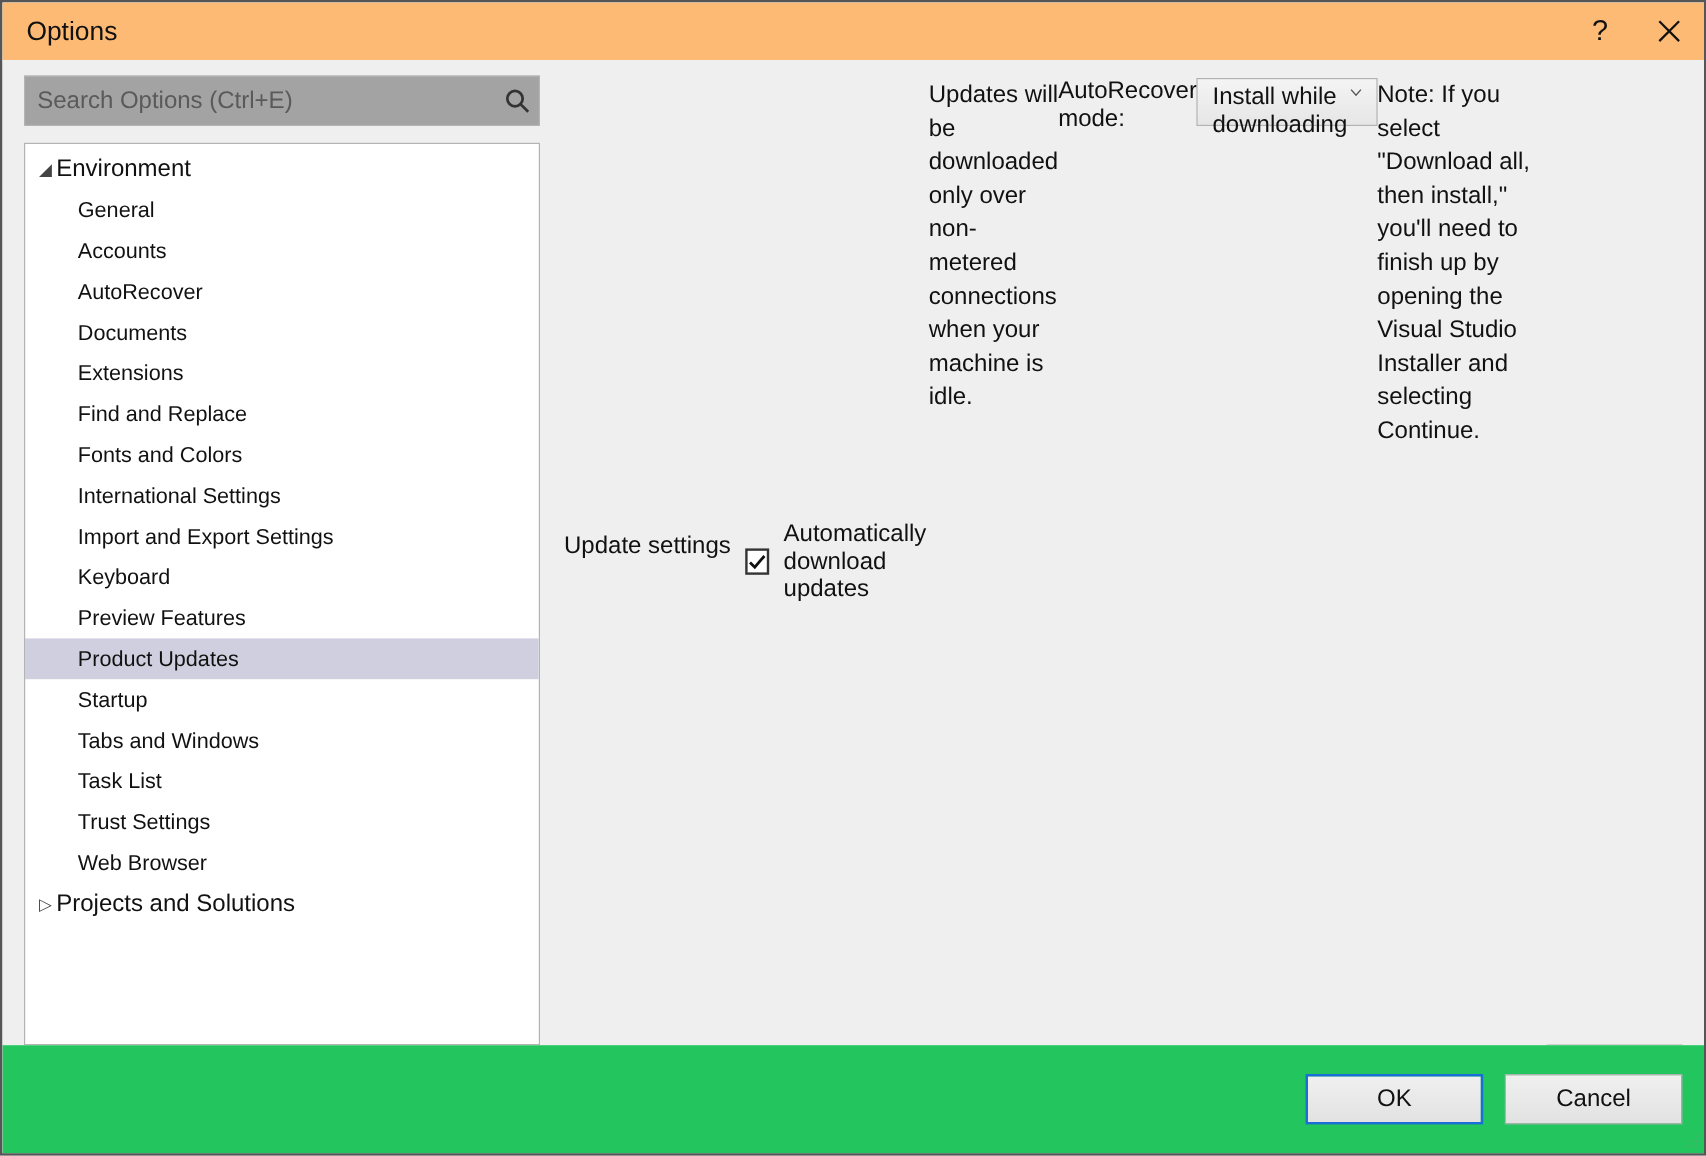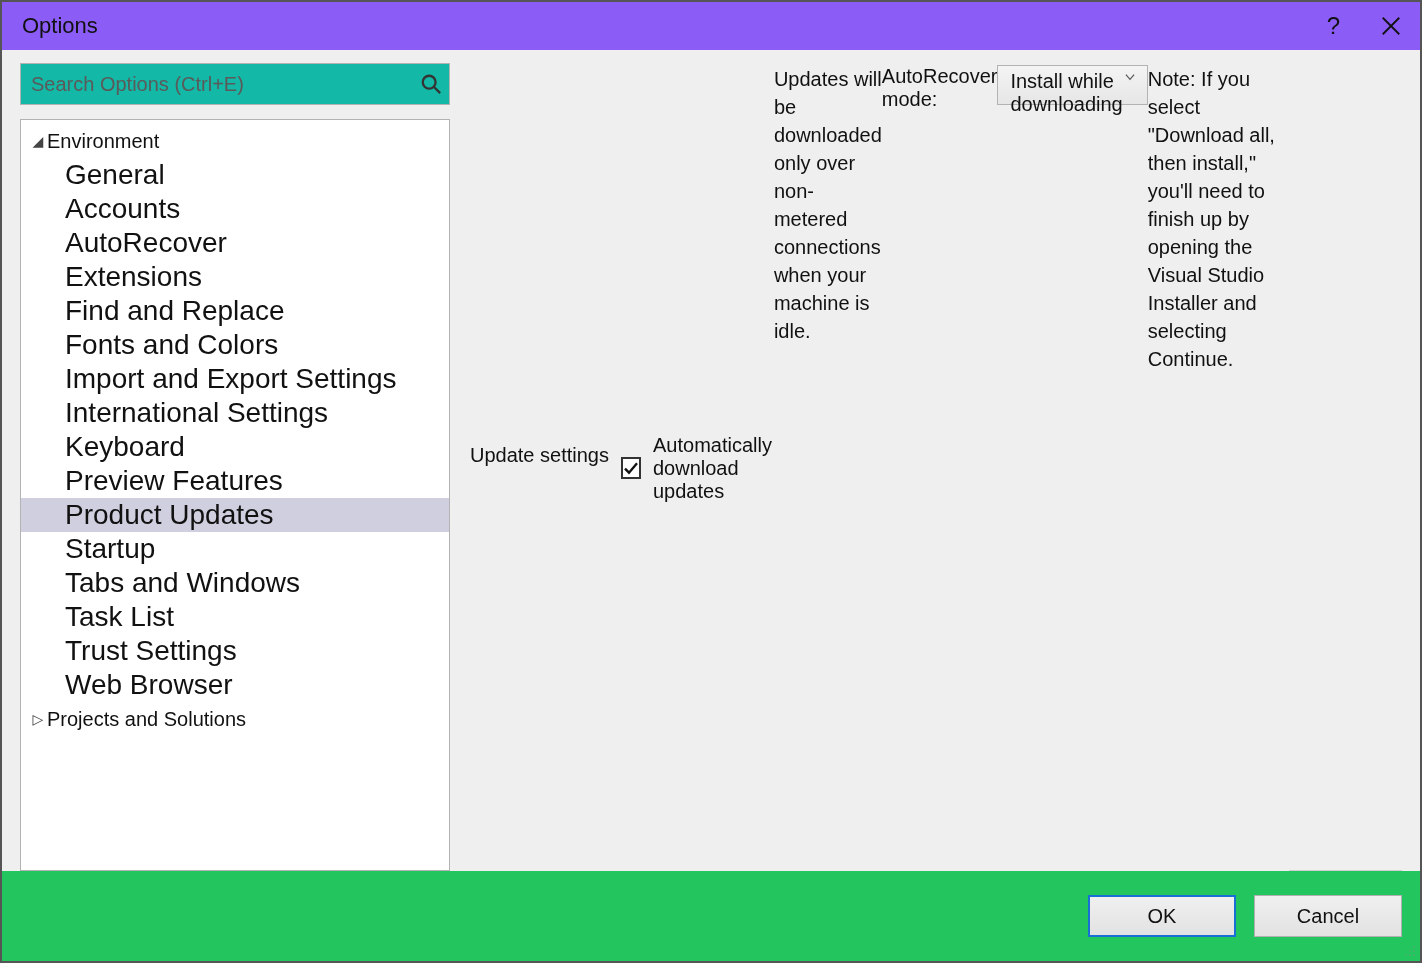--- a/index.html
+++ b/index.html
@@ -15,21 +15,21 @@
     display: flex;
     flex-direction: column;
     overflow: hidden;
   }
   
   .titlebar {
     display: flex;
     align-items: center;
     justify-content: space-between;
     padding: 10px 18px 10px 20px;
-    background: #8b5cf6;
+    background: #fdba74;
   }
   .titlebar .title { font-size: 22px; }
   .titlebar .controls { display: flex; gap: 40px; align-items: center; }
   .titlebar .help { font-size: 24px; font-weight: 400; cursor: pointer; user-select: none; }
   .titlebar .close { font-size: 22px; cursor: pointer; user-select: none; line-height: 1; }
   .titlebar .close svg { width: 22px; height: 22px; display: block; }
 
   
   .main {
     flex: 1;
@@ -44,21 +44,21 @@
   
   .left { display: flex; flex-direction: column; width: 430px; }
   .search-wrap {
     position: relative;
     margin-bottom: 14px;
   }
   .search-input {
     width: 100%;
     height: 42px;
     border: 1px solid #b3b3b3;
-    background: #14b8a6;
+    background: #a3a3a3;
     padding: 4px 42px 4px 10px;
     font-size: 20px;
     color: #333;
     outline: none;
   }
   .search-input::placeholder { color: #5a5a5a; }
   .search-icon {
     position: absolute;
     right: 8px; top: 50%; transform: translateY(-50%);
     color: #444;
@@ -87,21 +87,21 @@
   .tree-category {
     display: flex; align-items: center;
     padding: 2px 6px 2px 8px;
     font-size: 20px; line-height: 30px;
     cursor: pointer;
     user-select: none;
   }
   .tree-category .expander { width: 18px; text-align: center; font-size: 14px; color: #444; }
   .tree-item {
     padding: 2px 6px 2px 44px;
-    font-size: 28px; line-height: 30px;
+    font-size: 18px; line-height: 30px;
     cursor: pointer;
     user-select: none;
   }
   .tree-item.selected { background: #cfcfdf; }
 
   
   .right { flex: 1; display: flex; flex-direction: row; padding-top: 2px; }
   .section-header {
     display: flex; align-items: center; gap: 12px;
     margin-bottom: 26px;
@@ -196,25 +196,26 @@
 
       <div class="tree">
         <div class="tree-inner">
           <div class="tree-category">
             <span class="expander">◢</span>
             <span>Environment</span>
           </div>
           <div class="tree-item"><span>General</span></div>
           <div class="tree-item"><span>Accounts</span></div>
           <div class="tree-item"><span>AutoRecover</span></div>
+          <div class="tree-item"><span>Documents</span></div>
           <div class="tree-item"><span>Extensions</span></div>
           <div class="tree-item"><span>Find and Replace</span></div>
           <div class="tree-item"><span>Fonts and Colors</span></div>
+          <div class="tree-item"><span>International Settings</span></div>
           <div class="tree-item"><span>Import and Export Settings</span></div>
-          <div class="tree-item"><span>International Settings</span></div>
           <div class="tree-item"><span>Keyboard</span></div>
           <div class="tree-item"><span>Preview Features</span></div>
           <div class="tree-item selected"><span>Product Updates</span></div>
           <div class="tree-item"><span>Startup</span></div>
           <div class="tree-item"><span>Tabs and Windows</span></div>
           <div class="tree-item"><span>Task List</span></div>
           <div class="tree-item"><span>Trust Settings</span></div>
           <div class="tree-item"><span>Web Browser</span></div>
 
           <div class="tree-category">

